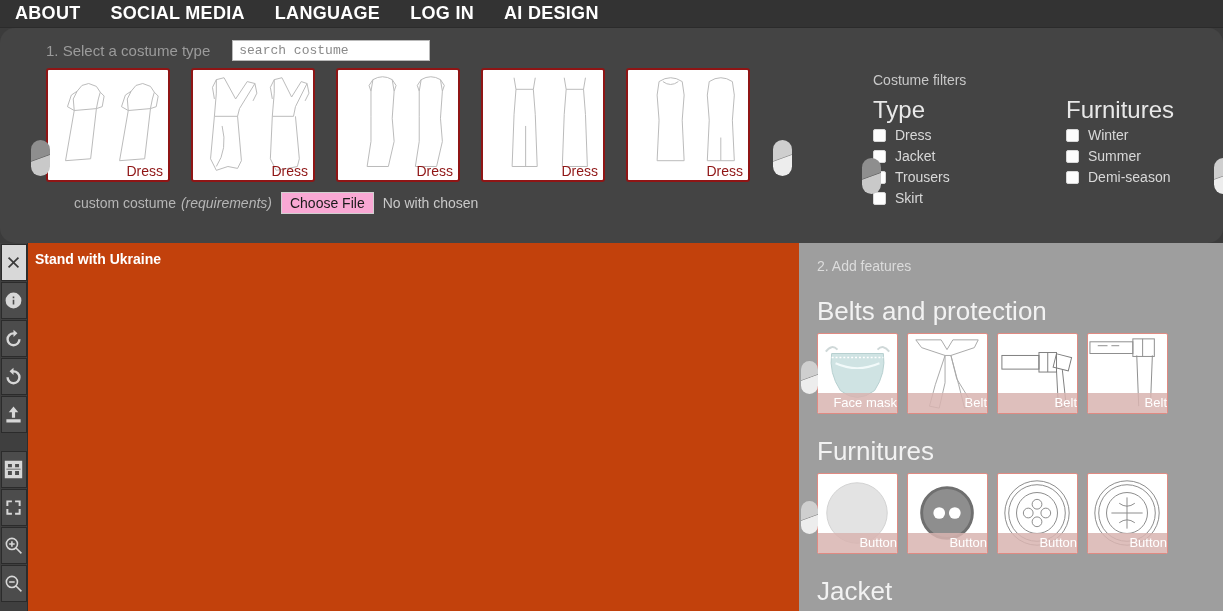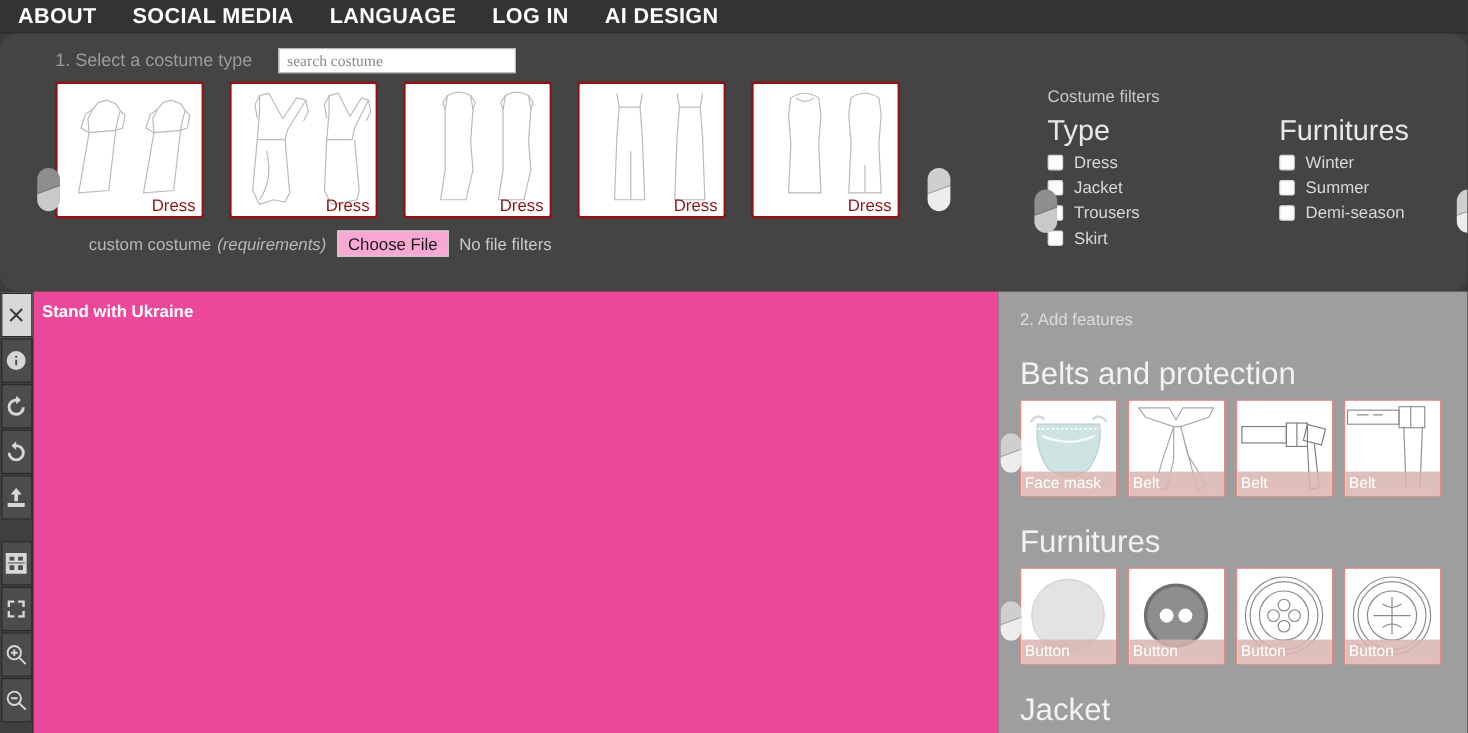--- a/index.html
+++ b/index.html
@@ -48,21 +48,21 @@
   #step1-label {
     color: #9b9b9b;
     font-size: 15px;
     white-space: nowrap;
   }
   #search-costume {
     width: 198px;
     height: 21px;
     background: #ffffff;
     border: 1px solid #b9b9b9;
-    font-family: Liberation Serif, serif;
+    font-family: Liberation Mono, monospace;
     font-size: 13px;
     color: #333;
     padding: 0 6px;
   }
   #search-costume::placeholder { color: #8a8a8a; }
 
   
   #costume-carousel {
     position: relative;
     margin-top: 7px;
@@ -187,34 +187,34 @@
     align-items: center;
     justify-content: center;
     cursor: pointer;
   }
   .tool svg { width: 19px; height: 19px; fill: #d7d7d7; }
   .tool-gap { height: 17px; }
 
   
   #canvas {
     flex: 1 1 auto;
-    background: #ec4899;
+    background: #c2410c;
     position: relative;
     overflow: hidden;
   }
   #canvas-banner {
     color: #ffffff;
     font-size: 14px;
     font-weight: bold;
     padding: 8px 0 0 7px;
   }
 
   
   #features {
-    width: 391px;
+    width: 424px;
     flex: 0 0 auto;
     background: #9e9e9e;
     position: relative;
     overflow: hidden;
     padding-left: 18px;
   }
   #step2-label { color: #dcdcdc; font-size: 14px; padding-top: 15px; }
   .feat-heading {
     color: #f2f2f2;
     font-size: 26px;
@@ -226,20 +226,21 @@
   .feat-row { display: flex; gap: 9px; }
   .feat-card {
     position: relative;
     width: 81px; height: 81px;
     background: #ffffff;
     border: 1px solid #e08a82;
     border-radius: 2px;
     overflow: hidden;
     cursor: pointer;
     flex: 0 0 auto;
+    text-align: right;
   }
   .feat-card svg { width: 100%; height: 100%; display: block; }
   .feat-label {
     position: absolute;
     left: 0; right: 0; bottom: 0;
     background: rgba(216,180,176,.85);
     color: #ffffff;
     font-size: 13px;
     padding: 2px 0 3px 3px;
     white-space: nowrap;
@@ -353,21 +354,21 @@
 
   <div class="handle dark" id="handle-costume-prev"></div>
   <div class="handle" id="handle-costume-next"></div>
   <div class="handle dark" id="handle-filter-prev"></div>
   <div class="handle" id="handle-filter-next"></div>
 
   <div id="custom-row">
     <span id="custom-label">custom costume</span>
     <span id="custom-req">(requirements)</span>
     <button id="choose-file-btn">Choose File</button>
-    <span id="no-file">No file filters</span>
+    <span id="no-file">No with chosen</span>
   </div>
 
   <div id="filters">
     <div id="filters-title">Costume filters</div>
     <div class="filter-cols">
       <div class="filter-col">
         <div class="filter-heading">Type</div>
         <label class="filter-opt">
           <span class="cbox"></span>
           <span>Dress</span>

